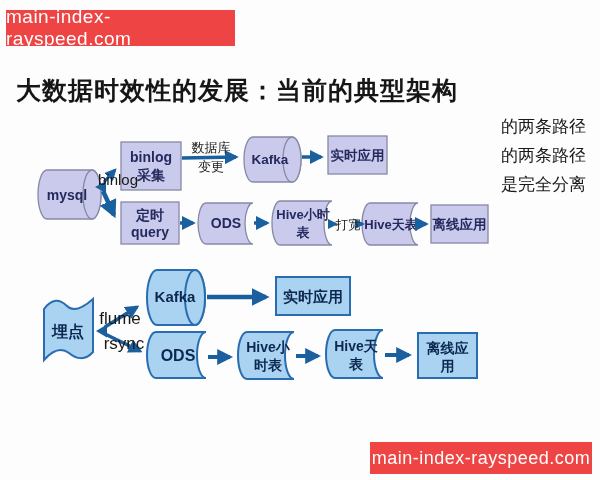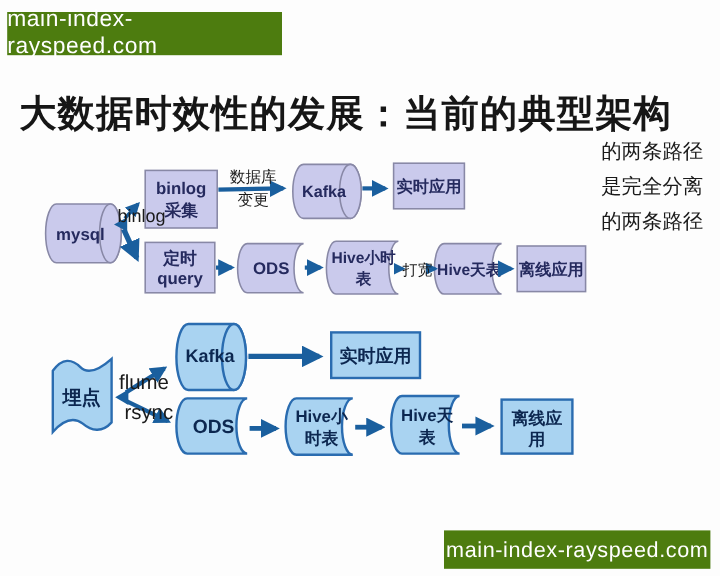--- a/index.html
+++ b/index.html
@@ -2,29 +2,29 @@
 <html><head>
 <meta charset="utf-8">
 <style>
   html,body{margin:0;padding:0;}
   body{
     width:600px;height:480px;position:relative;overflow:hidden;
     background:#fdfdfd;
     font-family:"Liberation Sans","DejaVu Sans",sans-serif;
   }
   .badge{
-    position:absolute;background:#4d7c0f;color:#ffffff;
+    position:absolute;background:#ef4444;color:#ffffff;
     display:flex;align-items:center;justify-content:center;
     font-size:18px;letter-spacing:0.5px;
   }
   #badge-top{left:6px;top:10px;width:229px;height:36px;font-size:19px;}
   #badge-bottom{left:370px;top:442px;width:222px;height:32px;}
   #page-title{
     position:absolute;left:16px;top:74px;width:560px;
-    font-size:31px;font-weight:bold;color:#161616;letter-spacing:1px;
+    font-size:25px;font-weight:bold;color:#161616;letter-spacing:1px;
     white-space:nowrap;
   }
   #side-note{
     position:absolute;left:501px;top:112px;width:98px;
     font-size:17px;line-height:29px;color:#1a1a1a;
   }
   #diagram{position:absolute;left:0;top:0;}
   .shape-lav{fill:#cacaec;stroke:#8888a6;stroke-width:1.3;}
   .shape-blue{fill:#a9d3f1;stroke:#2a6cb0;stroke-width:2;}
   .arrow{stroke:#1a5f9e;fill:none;}
@@ -38,22 +38,22 @@
 <body>
 
 <div class="badge" id="badge-top">
   <span>main-index-rayspeed.com</span>
 </div>
 
 <div id="page-title">大数据时效性的发展：当前的典型架构</div>
 
 <div id="side-note">
   <div>的两条路径</div>
+  <div>的两条路径</div>
   <div>是完全分离</div>
-  <div>的两条路径</div>
 </div>
 
 <svg id="diagram" width="600" height="480" viewBox="0 0 600 480">
   <defs>
     <marker id="ah" viewBox="0 0 10 10" refX="8" refY="5" markerWidth="4" markerHeight="4" orient="auto">
       <path d="M0,0 L10,5 L0,10 Z" fill="#1a5f9e"></path>
     </marker>
   </defs>
 
   <g>

